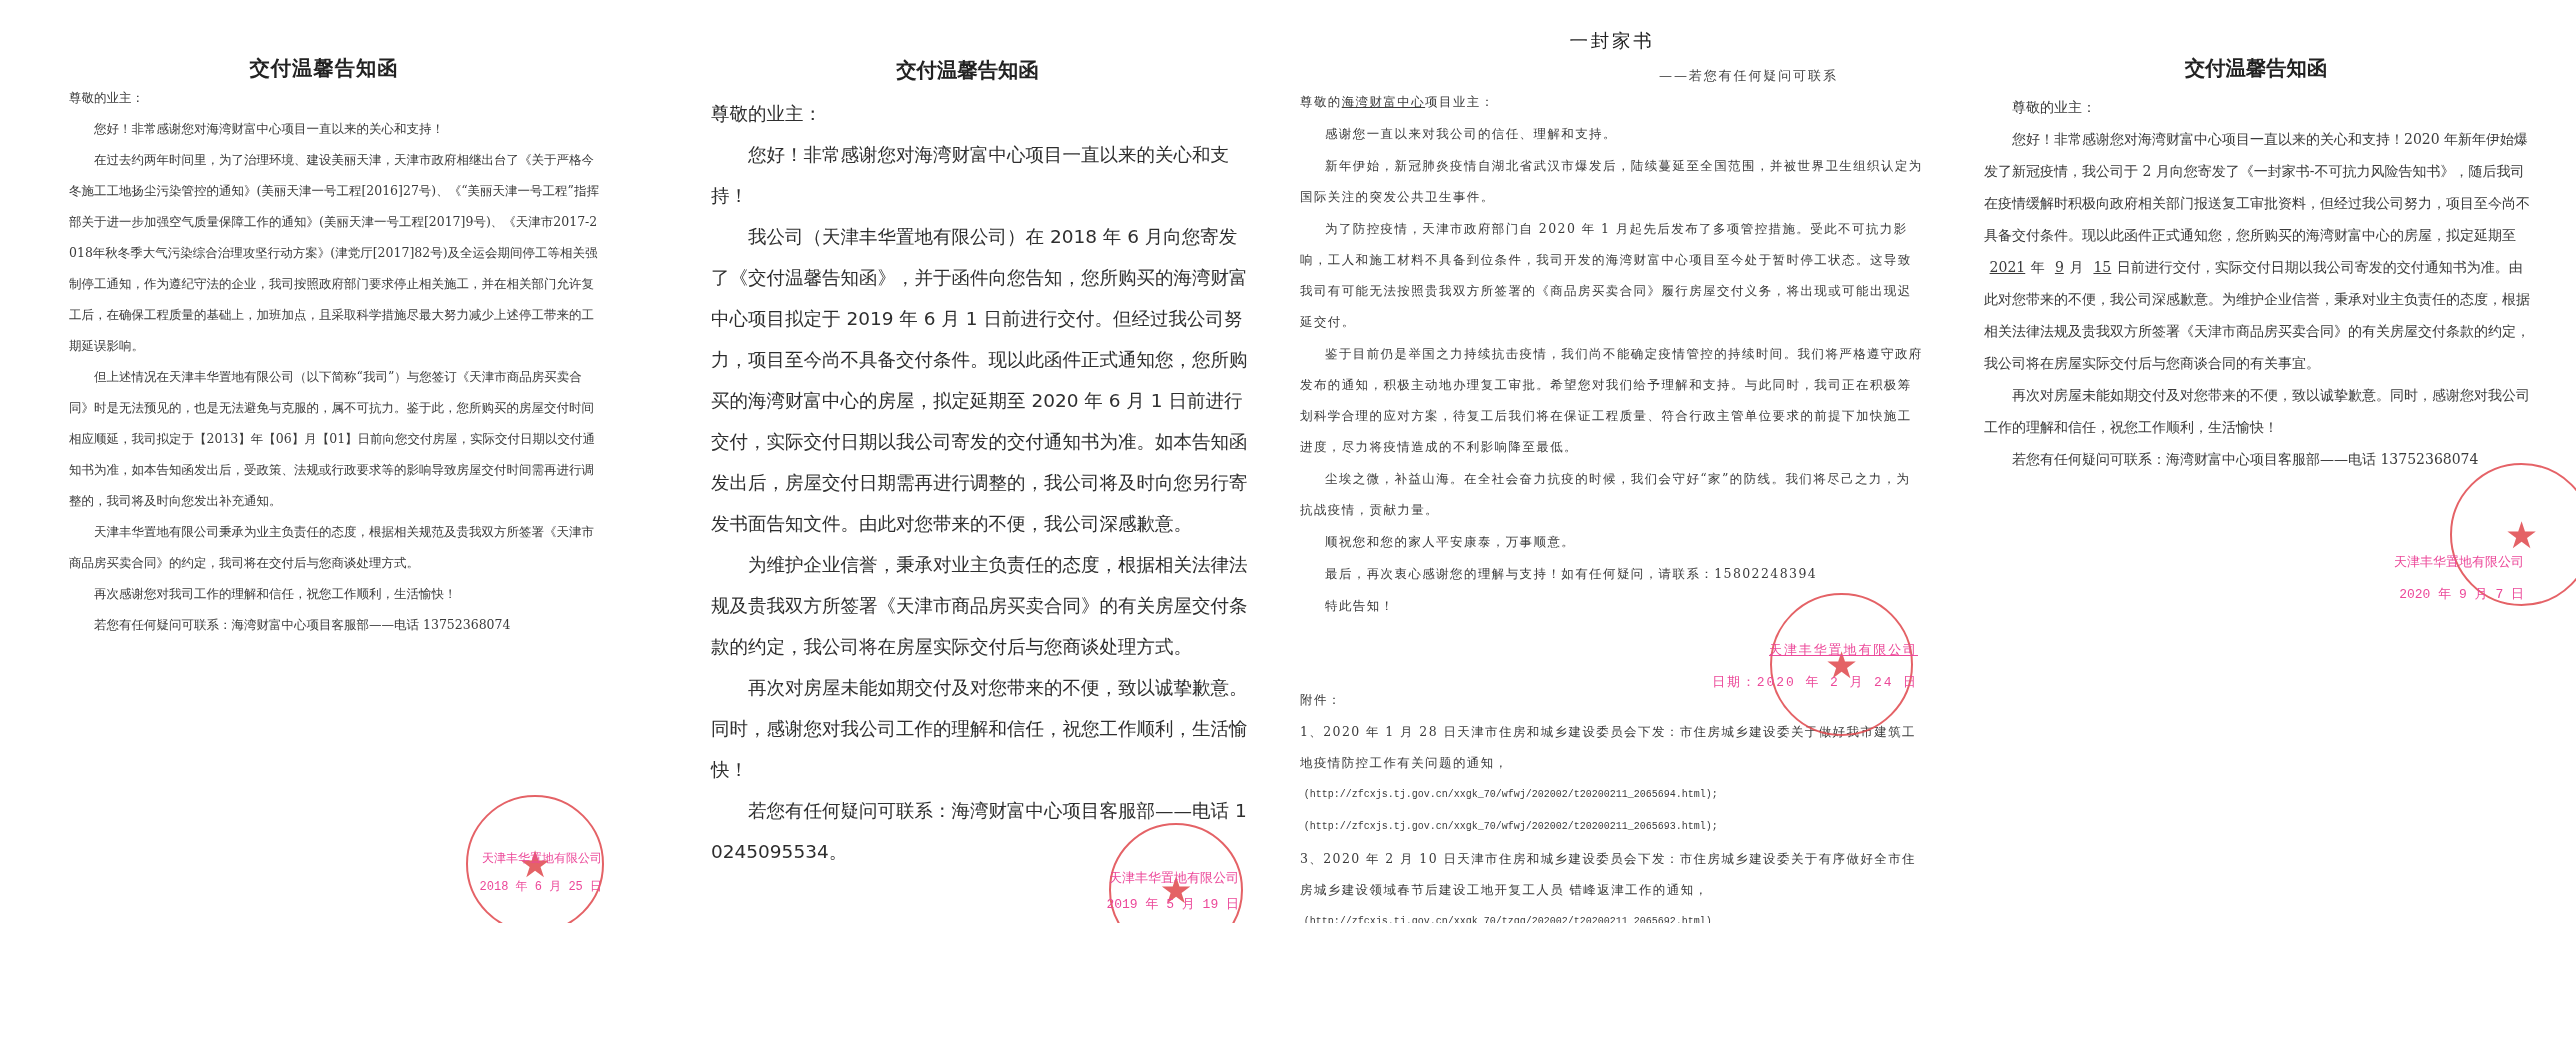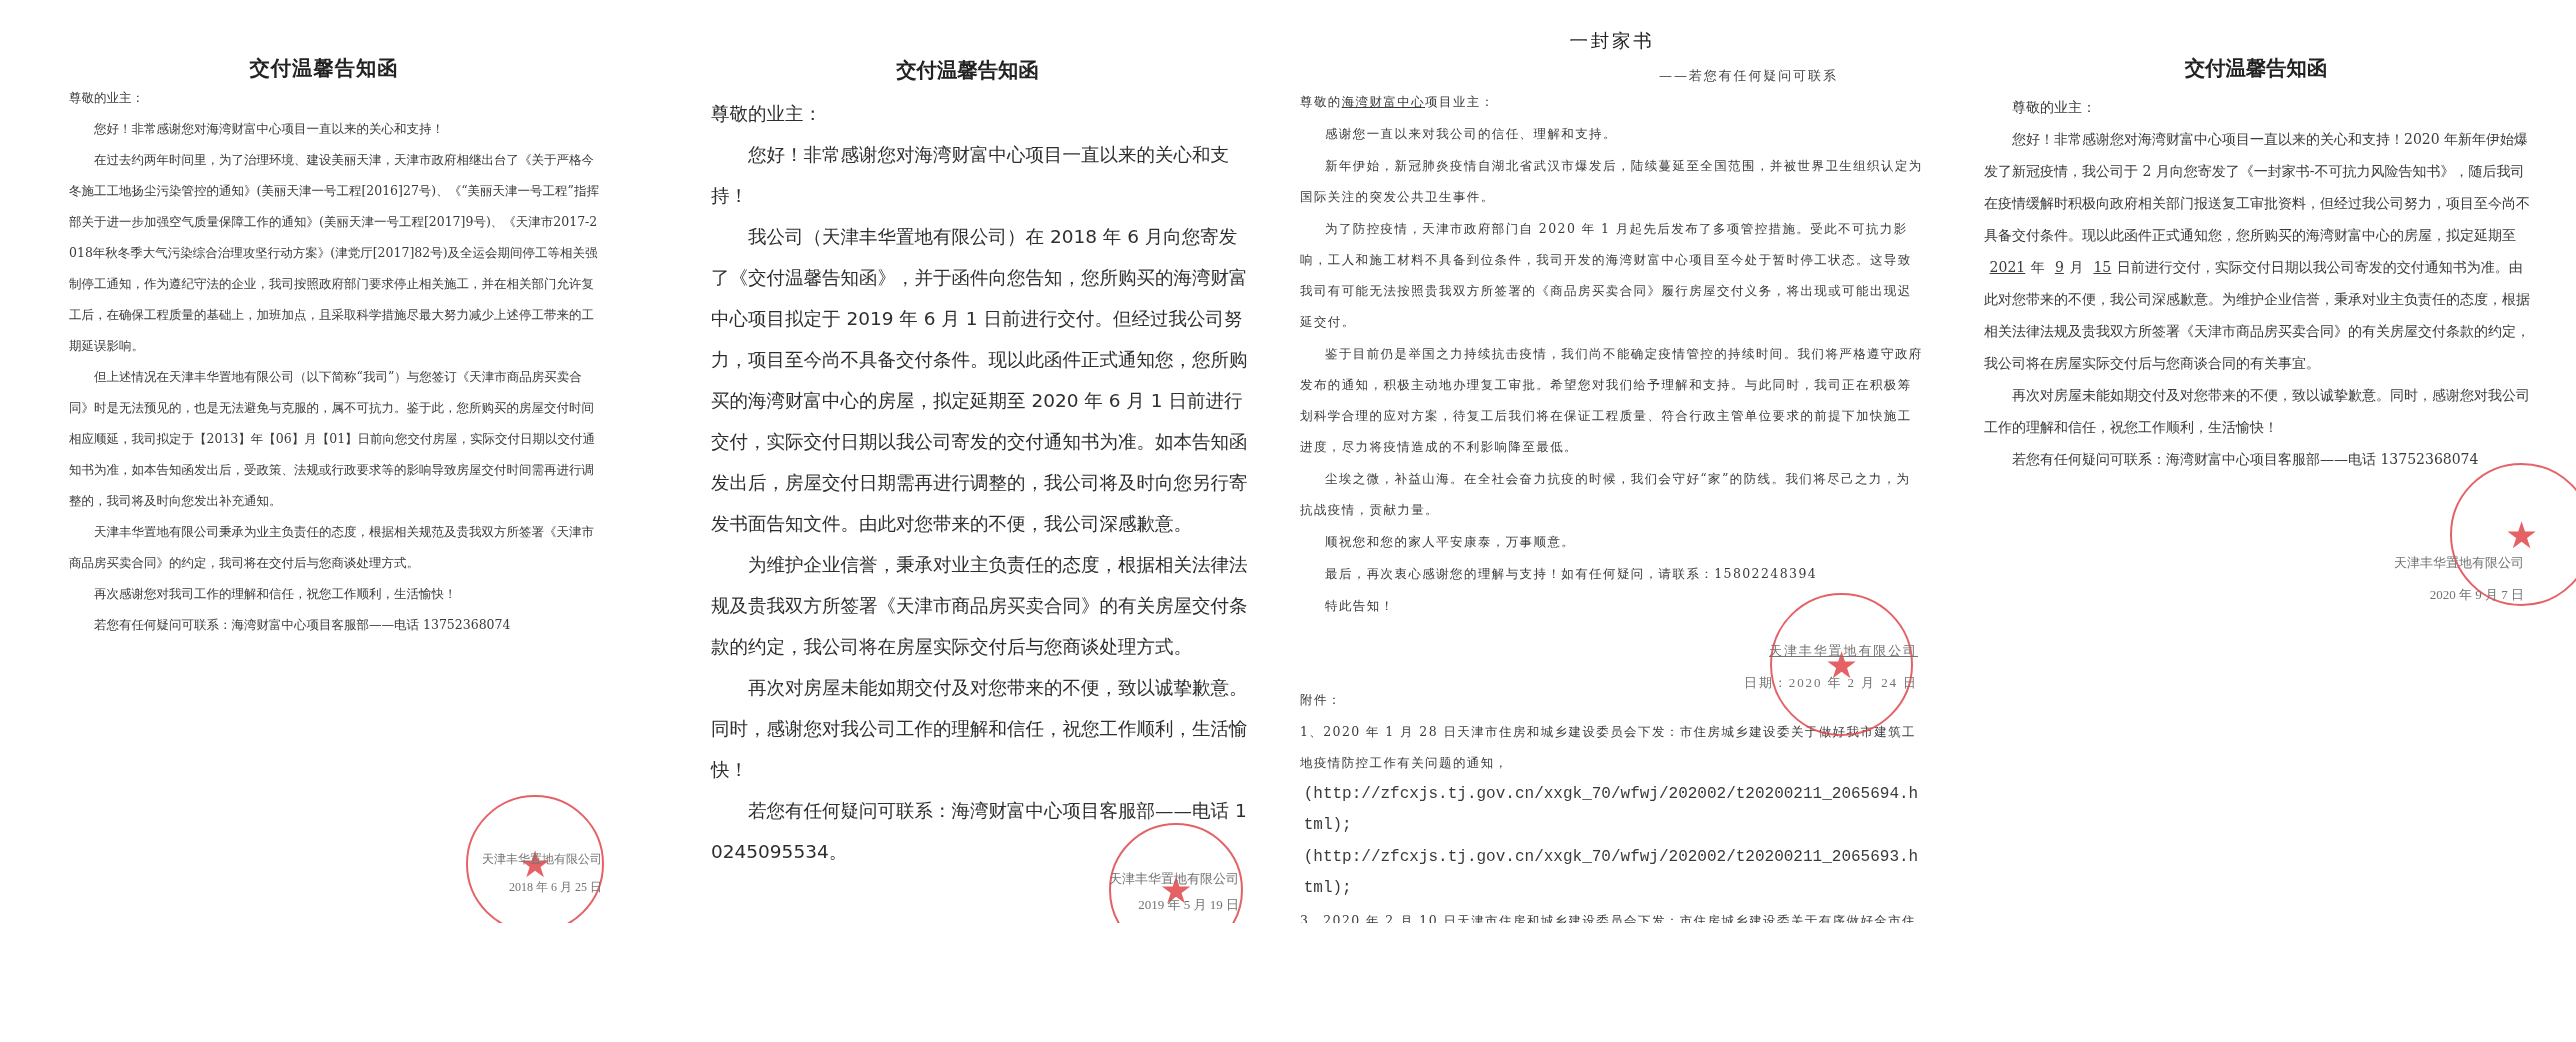--- a/index.html
+++ b/index.html
@@ -21,31 +21,31 @@
   
   .p2 .title { left:0; width:639px; text-align:center; top:56px; font-size:20.4px; }
   .p2 .body { position:absolute; left:63px; top:93px; width:537px; font-family:"DejaVu Sans", sans-serif; font-size:18.5px; line-height:41px; color:#2e2e2e; }
   .p2 .body p { margin:0; word-break:break-all; }
 
   
   .p3 .title { left:0; width:648px; text-align:center; top:28px; font-size:18.5px; font-weight:normal; letter-spacing:2.8px; font-family:"DejaVu Serif", serif; }
   .p3 .subtitle { position:absolute; left:371px; top:67px; font-family:"DejaVu Serif", serif; font-size:13px; color:#444; letter-spacing:1.9px; }
   .p3 .body { position:absolute; left:11px; top:85px; width:625px; font-family:"DejaVu Serif", serif; font-size:12.5px; line-height:31px; letter-spacing:1.4px; color:#3a3a3a; }
   .p3 .body p { margin:1px; word-break:break-all; }
-  .p3 .url { font-family:"Liberation Mono", monospace; font-size:16px; letter-spacing:0; padding-left:3.7px; }
+  .p3 .url { font-family:"Liberation Mono", monospace; font-size:10px; letter-spacing:0; padding-left:3.7px; }
   .p3 .uline { text-decoration:underline; }
   .p3 .handwriting { position:absolute; left:255px; top:1008px; font-family:"DejaVu Serif", serif; font-style:italic; font-size:15.7px; color:#000000; letter-spacing:1.9px; }
 
   
   .p4 .title { left:0; width:640px; text-align:center; top:54px; font-size:20.4px; }
   .p4 .body { position:absolute; left:48px; top:91px; width:547px; font-family:"DejaVu Serif", serif; font-size:14px; line-height:32px; color:#3a3a3a; }
   .p4 .body p { margin:0; word-break:break-all; }
   .p4 .blank { text-decoration:underline; padding:0 5.6px; }
 
-  .sig { position:absolute; text-align:right; font-family:Liberation Serif, serif; color:#737373; z-index:3; }
+  .sig { position:absolute; text-align:right; font-family:Liberation Mono, monospace; color:#ec4899; z-index:3; }
   .sig div { white-space:nowrap; }
 
   .stamp { position:absolute; border-radius:50%; border:2.8px solid #e0474c; opacity:0.85; z-index:2; }
   .stamp .star { position:absolute; left:50%; top:50%; transform:translate(-50%,-50%); color:#e0474c; font-size:37px; line-height:1; }
 </style>
 </head>
 <body>
 
 <section class="panel p1">
   <div class="title">交付温馨告知函</div>

